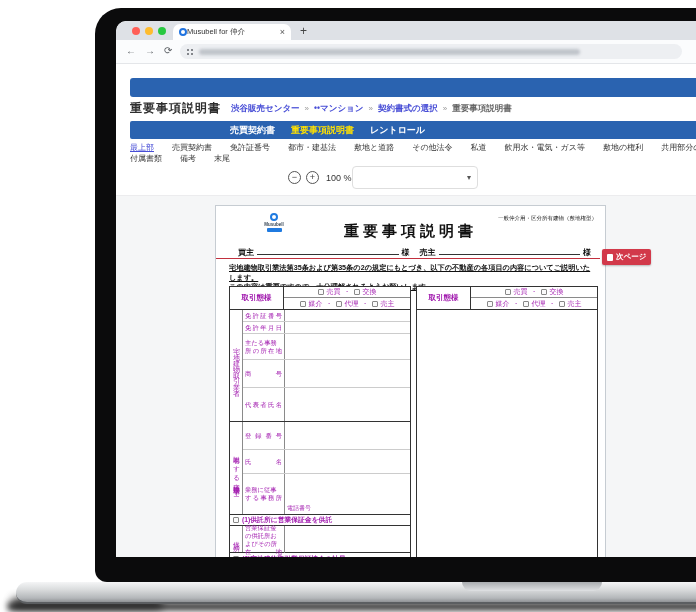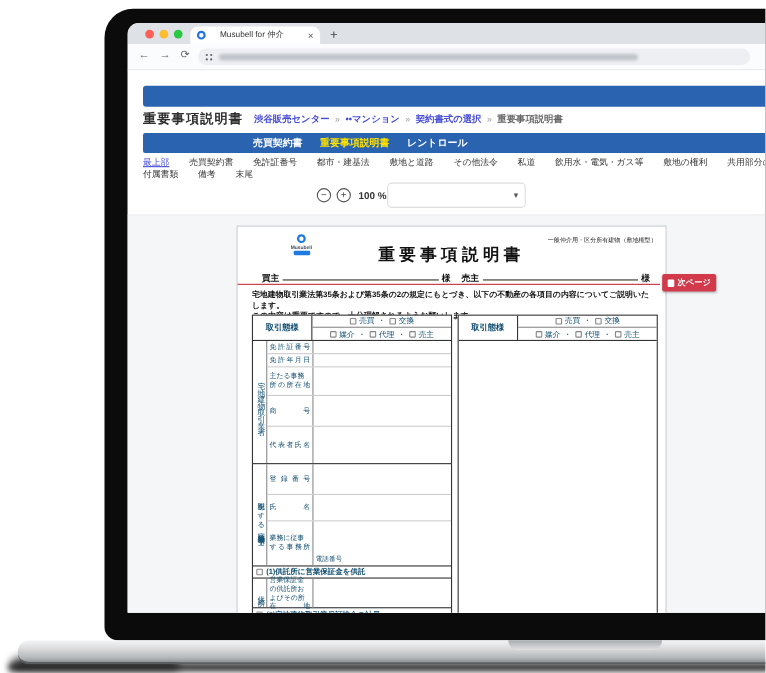--- a/index.html
+++ b/index.html
@@ -22,21 +22,21 @@
 
   
   .browser { position: absolute; left: 21px; top: 13px; width: 580px; height: 536px;
     background: #fff; border-radius: 10px 0 0 0; overflow: hidden; }
   .tabstrip { position: absolute; left: 0; top: 0; right: 0; height: 19px;
     background: #dee1e6; border-radius: 10px 0 0 0; }
   .lights { position: absolute; left: 16px; top: 6px; display: flex; gap: 5px; }
   .light { width: 8px; height: 8px; border-radius: 50%; }
   .light.red { background: #ff5f57; } .light.yellow { background: #febc2e; } .light.green { background: #28c840; }
   .tab { position: absolute; left: 57px; top: 3px; width: 118px; height: 16px; background: #fff;
-    border-radius: 7px 7px 0 0; display: flex; align-items: center; gap: 13px; padding: 0 6px; }
+    border-radius: 7px 7px 0 0; display: flex; align-items: center; gap: 0; padding: 0 6px; }
   .favicon { width: 8px; height: 8px; border: 2px solid #2174e0; border-radius: 50%; flex: 0 0 auto; }
   .tab-title { font-size: 7.5px; color: #333; white-space: nowrap; overflow: hidden; flex: 1; }
   .tab-close { font-size: 9px; color: #555; line-height: 1; }
   .newtab { position: absolute; left: 184px; top: 3px; font-size: 12px; color: #444; }
   .navbar { position: absolute; left: 0; top: 19px; right: 0; height: 24px; background: #fbfcfd;
     border-bottom: 1px solid #e4e6e9; }
   .navicons { position: absolute; left: 10px; top: 5px; display: flex; gap: 9px;
     font-size: 10px; color: #5f6368; }
   .urlpill { position: absolute; left: 64px; top: 4px; right: 14px; height: 15px;
     background: #edeff2; border-radius: 8px; display: flex; align-items: center; padding: 0 7px; gap: 6px; }
@@ -65,21 +65,21 @@
   .alink { color: #333; } .alink.active { color: #474dd6; text-decoration: underline; }
   .toolbar { position: absolute; left: 14px; top: 102px; right: 0; height: 24px; }
   .search { position: absolute; left: 0; top: 0; width: 124px; height: 23px; border: 1px solid #d9d9d9;
     border-radius: 4px; font-size: 8.5px; padding: 0 7px; color: #333; outline: none; background: #fff;
     font-family: "Liberation Sans", "DejaVu Sans", sans-serif; }
   .search::placeholder { color: #8a8a8a; }
   .zbtn { position: absolute; top: 5px; width: 13px; height: 13px; border: 1.2px solid #555;
     border-radius: 50%; font-size: 9px; color: #444; display: flex; align-items: center;
     justify-content: center; line-height: 1; background: #fff; }
   .zout { left: 158px; } .zin { left: 176px; }
-  .zlabel { position: absolute; left: 196px; top: 7px; font-size: 9px; color: #333; font-weight: bold; }
+  .zlabel { position: absolute; left: 196px; top: 7px; font-size: 9px; color: #333; }
   .ddl { position: absolute; left: 222px; top: 0; width: 126px; height: 23px; border: 1px solid #dedede;
     border-radius: 4px; background: #fff; }
   .ddl .caret { position: absolute; right: 6px; top: 6px; font-size: 8px; color: #555; }
 
   
   .viewer { position: absolute; left: 0; top: 131px; right: 0; bottom: 0; background: #f5f6f7;
     border-top: 1px solid #ececee; }
   .docpage { position: absolute; left: 99px; top: 9px; width: 391px; height: 370px;
     background: #fff; border: 1px solid #c6ccd2; }
   .logo { position: absolute; left: 42px; top: 7px; width: 32px; text-align: center; }
@@ -93,23 +93,23 @@
     align-items: flex-start; font-size: 8px; font-weight: 700; color: #111; }
   .pline { flex: 1; border-bottom: 0.8px solid #333; height: 8px; margin: 0 3px; }
   .pgap { width: 10px; }
   .redline { position: absolute; left: 0; right: 5px; top: 52px; border-top: 1.5px solid #c2303e; }
   .nextbtn { position: absolute; left: 386px; top: 43px; height: 16px; padding: 0 5px;
     background: #d2394a; border-radius: 2px; display: flex; align-items: center; gap: 3px;
     color: #fff; font-size: 7.5px; font-weight: 700; white-space: nowrap; z-index: 3;
     box-shadow: 0 1px 2px rgba(0,0,0,.25); border: none; }
   .nextbtn .picon { width: 6px; height: 7px; background: #fff; border-radius: 1px; }
   .intro { position: absolute; left: 13px; right: 8px; top: 57px; font-size: 7.2px;
-    line-height: 9.5px; font-weight: 600; color: #111; }
+    line-height: 9.5px; font-weight: 600; color: #111; text-decoration: underline; }
   .tables { position: absolute; left: 13px; top: 80px; display: flex; gap: 5px; }
-  .t { width: 182px; border: 1px solid #333; background: #fff; color: #0c4a6e; }
+  .t { width: 182px; border: 1px solid #333; background: #fff; color: #a21caf; }
   .thead { display: grid; grid-template-columns: 54px 1fr; grid-template-rows: 11px 11px;
     border-bottom: 1px solid #333; }
   .mode-label { grid-row: 1 / 3; border-right: 1px solid #333; display: flex; align-items: center;
     justify-content: center; font-size: 7.5px; font-weight: 700; }
   .mrow { display: flex; align-items: center; justify-content: center; gap: 3px; font-size: 7px; }
   .mrow1 { border-bottom: 1px solid #8a8a8a; }
   .cb { width: 6px; height: 6px; border: 1px solid #888; background: #fafafa; border-radius: 1px;
     display: inline-block; flex: 0 0 auto; }
   .sec { display: flex; border-bottom: 1px solid #333; }
   .vlab { width: 13px; border-right: 1px solid #8a8a8a; display: flex; align-items: center;

